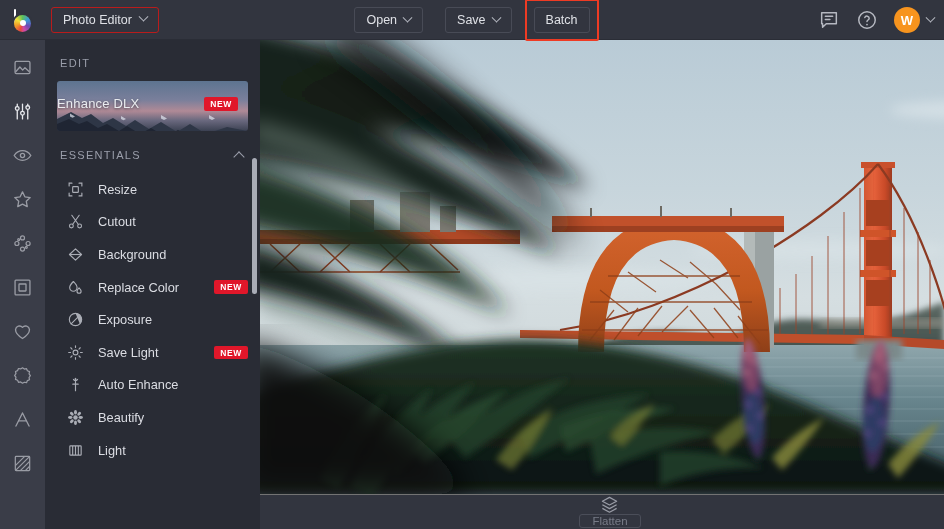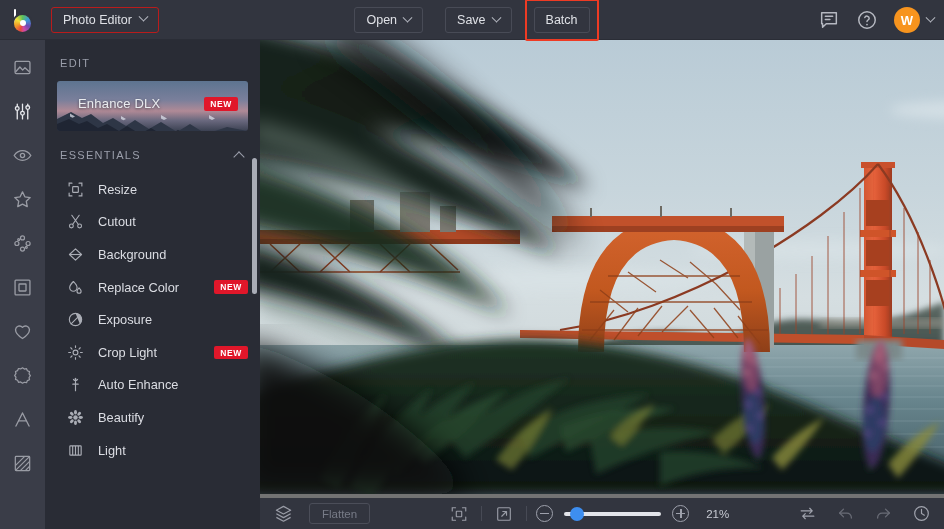--- a/index.html
+++ b/index.html
@@ -112,21 +112,21 @@
   #promo {
     height: 50px; border-radius: 3px; position: relative; overflow: hidden;
     cursor: pointer;
     background:
       linear-gradient(to bottom, #5d7490 0%, #7a7f9b 38%, #b08a96 60%, #6c6a80 78%, #3b4152 100%);
   }
   #promo .mtn {
     position: absolute; left: 0; right: 0; bottom: 0; height: 26px;
   }
   #promo-label {
-    position: absolute; left: 21px; top: 15px;
+    position: absolute; left: 0; top: 15px;
     color: #e9ebef; font-size: 13px; letter-spacing: .2px;
     text-shadow: 0 1px 3px rgba(0,0,0,.5);
   }
   .badge-new {
     background: #e0172a; color: #fff; font-size: 8.5px; font-weight: bold;
     letter-spacing: .6px; padding: 3px 6px 2px 6px; border-radius: 2px;
     line-height: 1;
   }
   #promo-badge { position: absolute; right: 10px; top: 16px; }
 
@@ -165,22 +165,22 @@
   #canvas {
     position: absolute; left: 260px; top: 40px;
     width: 684px; height: 454px;
     background: #1d2024; overflow: hidden;
   }
   #photo { position: absolute; inset: 0; }
 
   
   #bottombar {
     position: absolute; left: 260px; top: 494px; width: 684px; height: 35px;
-    background: #32353f; border-top: 4px solid #737373;
-    display: flex; align-items: center; z-index: 15;
+    background: #32353f; border-top: 1px solid #737373;
+    display: flex; align-items: center; z-index: 15; flex-direction: column;
   }
   #layers-btn { margin-left: 14px; cursor: pointer; display:flex; opacity:.8; }
   #flatten-btn {
     margin-left: 16px; height: 21px; padding: 0 12px;
     border: 1px solid #4b4e59; border-radius: 3px;
     color: #777b87; font-size: 11.5px;
     display: flex; align-items: center; cursor: default;
   }
   #zoom-tools {
     display: flex; align-items: center; gap: 0; margin-left: 76px;
@@ -424,21 +424,21 @@
         <span class="mi-label">Exposure</span>
       </div>
 
       <div class="menu-item">
         <span class="mi-icon">
           <svg viewBox="0 0 24 24" width="17" height="17" fill="none" stroke="#cfd2da" stroke-width="1.6" stroke-linecap="round">
             <circle cx="12" cy="12" r="3.4"></circle>
             <path d="M12 2.4v2.6M12 19v2.6M2.4 12H5M19 12h2.6M5.3 5.3l1.8 1.8M16.9 16.9l1.8 1.8M18.7 5.3l-1.8 1.8M7.1 16.9l-1.8 1.8"></path>
           </svg>
         </span>
-        <span class="mi-label">Crop Light</span>
+        <span class="mi-label">Save Light</span>
         <span class="mi-badge badge-new">NEW</span>
       </div>
 
       <div class="menu-item">
         <span class="mi-icon">
           <svg viewBox="0 0 24 24" width="17" height="17" fill="none" stroke="#cfd2da" stroke-width="1.6" stroke-linecap="round">
             <path d="M12 3.2v17.6"></path>
             <path d="M12 7.5c0-2 1.8-3.6 3.8-3.6 0 2-1.8 3.6-3.8 3.6zM12 7.5c0-2-1.8-3.6-3.8-3.6 0 2 1.8 3.6 3.8 3.6z" fill="#cfd2da" stroke="none"></path>
             <path d="M8.2 11.5h7.6"></path>
           </svg>

